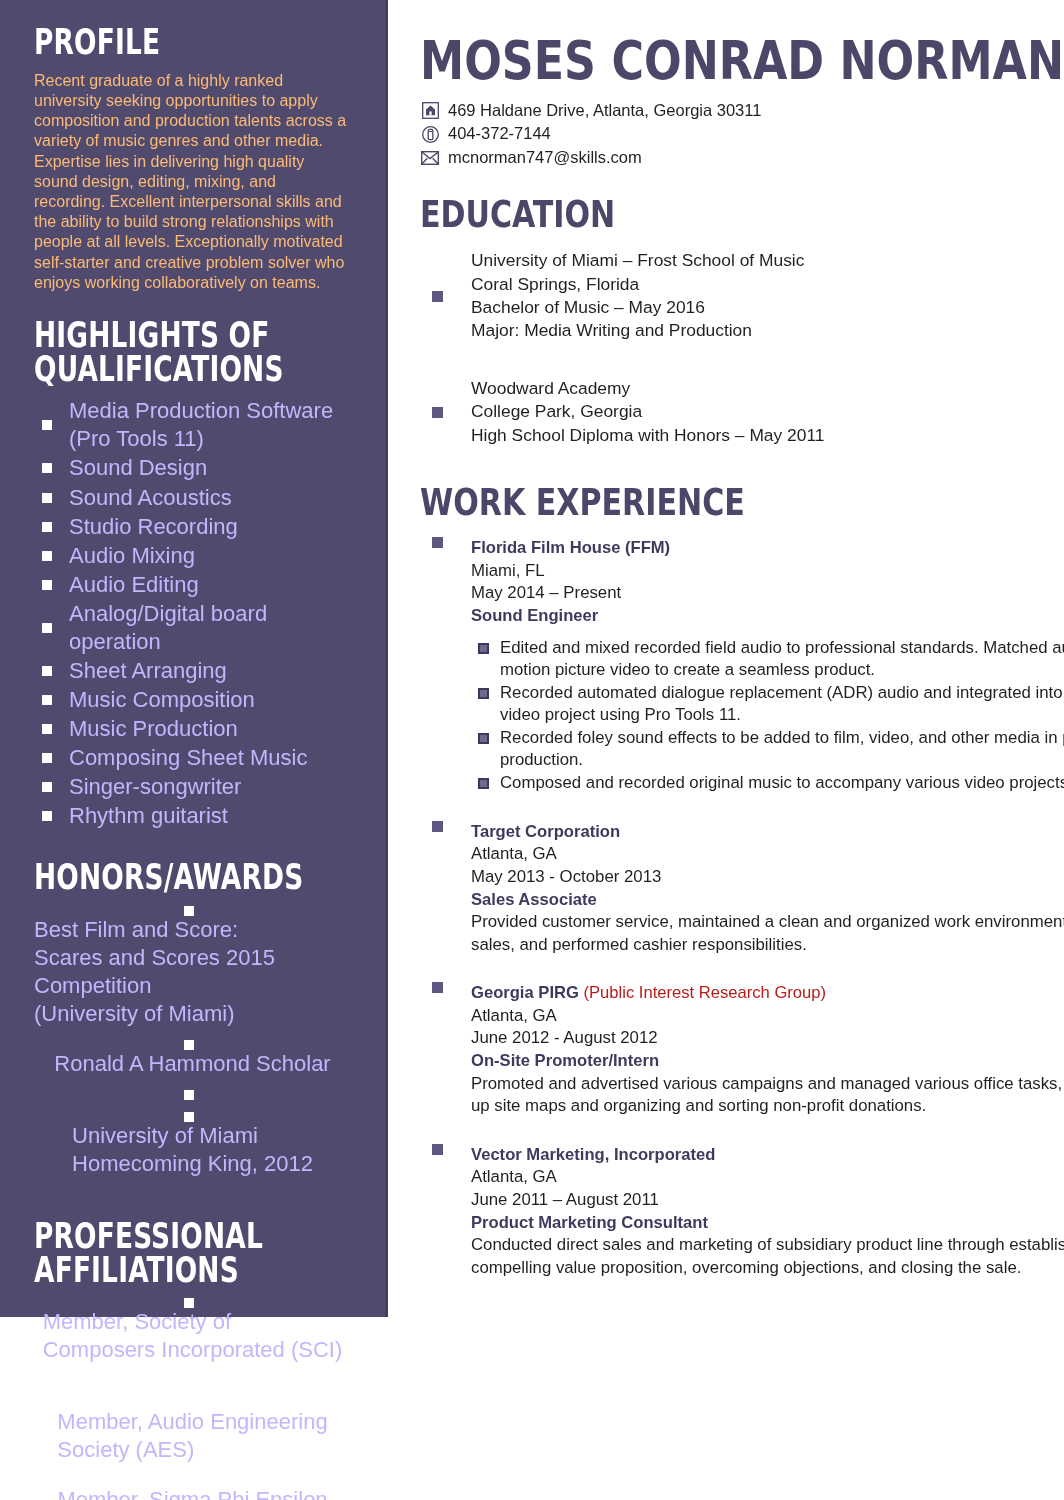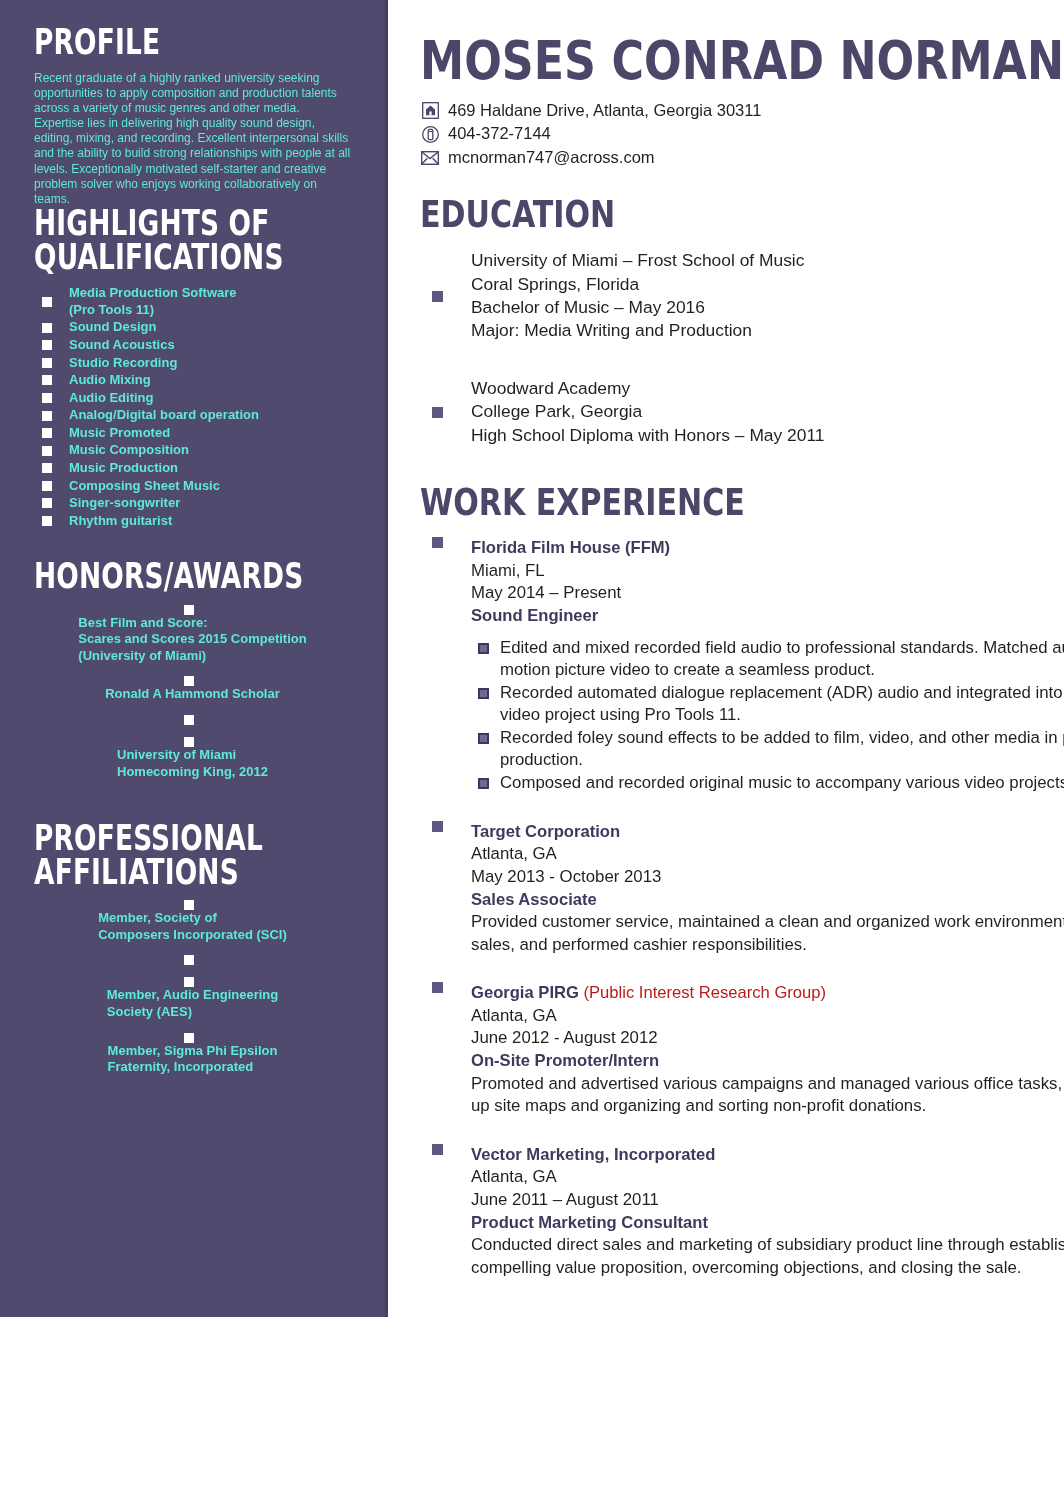--- a/index.html
+++ b/index.html
@@ -28,33 +28,33 @@
     letter-spacing:0.2px;
     color:#ffffff;
     text-transform:uppercase;
     transform:scaleX(0.84);
     transform-origin:left center;
     margin-bottom:11px;
     white-space:pre-line;
   }
   .side-h.first { margin-top:-4px; }
   .profile-text {
-    font-size:12px;
+    font-size:16px;
     line-height:1.265;
-    color:#5eead4;
+    color:#fdba74;
+    margin-bottom:26px;
   }
   .side-list { list-style:none; }
   .side-list li {
     display:flex;
     align-items:center;
-    font-size:13px;
+    font-size:22px;
     line-height:1.275;
-    color:#5eead4;
+    color:#c4b5fd;
     margin-bottom:1px;
-    font-weight:bold;
   }
   .side-list li .bullet {
     flex:0 0 10px;
     width:10px; height:10px;
     background:#ffffff;
     margin-right:17px;
     margin-left:8px;
   }
   .side-list li .txt { white-space:pre-line; }
   .side-list.spaced li { margin-bottom:12px; align-items:center;flex-direction:column; }
@@ -177,21 +177,21 @@
       <li>
           <span class="bullet"></span>
           <span class="txt">Audio Editing</span>
         </li>
       <li>
           <span class="bullet"></span>
           <span class="txt">Analog/Digital board operation</span>
         </li>
       <li>
           <span class="bullet"></span>
-          <span class="txt">Music Promoted</span>
+          <span class="txt">Sheet Arranging</span>
         </li>
       <li>
           <span class="bullet"></span>
           <span class="txt">Music Composition</span>
         </li>
       <li>
           <span class="bullet"></span>
           <span class="txt">Music Production</span>
         </li>
       <li>
@@ -285,21 +285,21 @@
         <span>404-372-7144</span>
       </div>
       <div class="contact-row">
         <span class="ico">
           <svg width="18" height="14" viewBox="0 0 18 14">
               <rect x="0.7" y="0.7" width="16.6" height="12.6" fill="none" stroke="#4b4768" stroke-width="1.4"></rect>
               <path d="M0.9 1 L9 7.6 L17.1 1" fill="none" stroke="#4b4768" stroke-width="1.4"></path>
               <path d="M0.9 13 L6.3 7.2 M17.1 13 L11.7 7.2" fill="none" stroke="#4b4768" stroke-width="1.4"></path>
             </svg>
         </span>
-        <span>mcnorman747@across.com</span>
+        <span>mcnorman747@skills.com</span>
       </div>
     </div>
 
     <h2 class="main-h">EDUCATION</h2>
 
     <div class="entry center">
       <span class="bullet"></span>
       <div class="body">
         <div>University of Miami – Frost School of Music</div>
         <div>Coral Springs, Florida</div>

